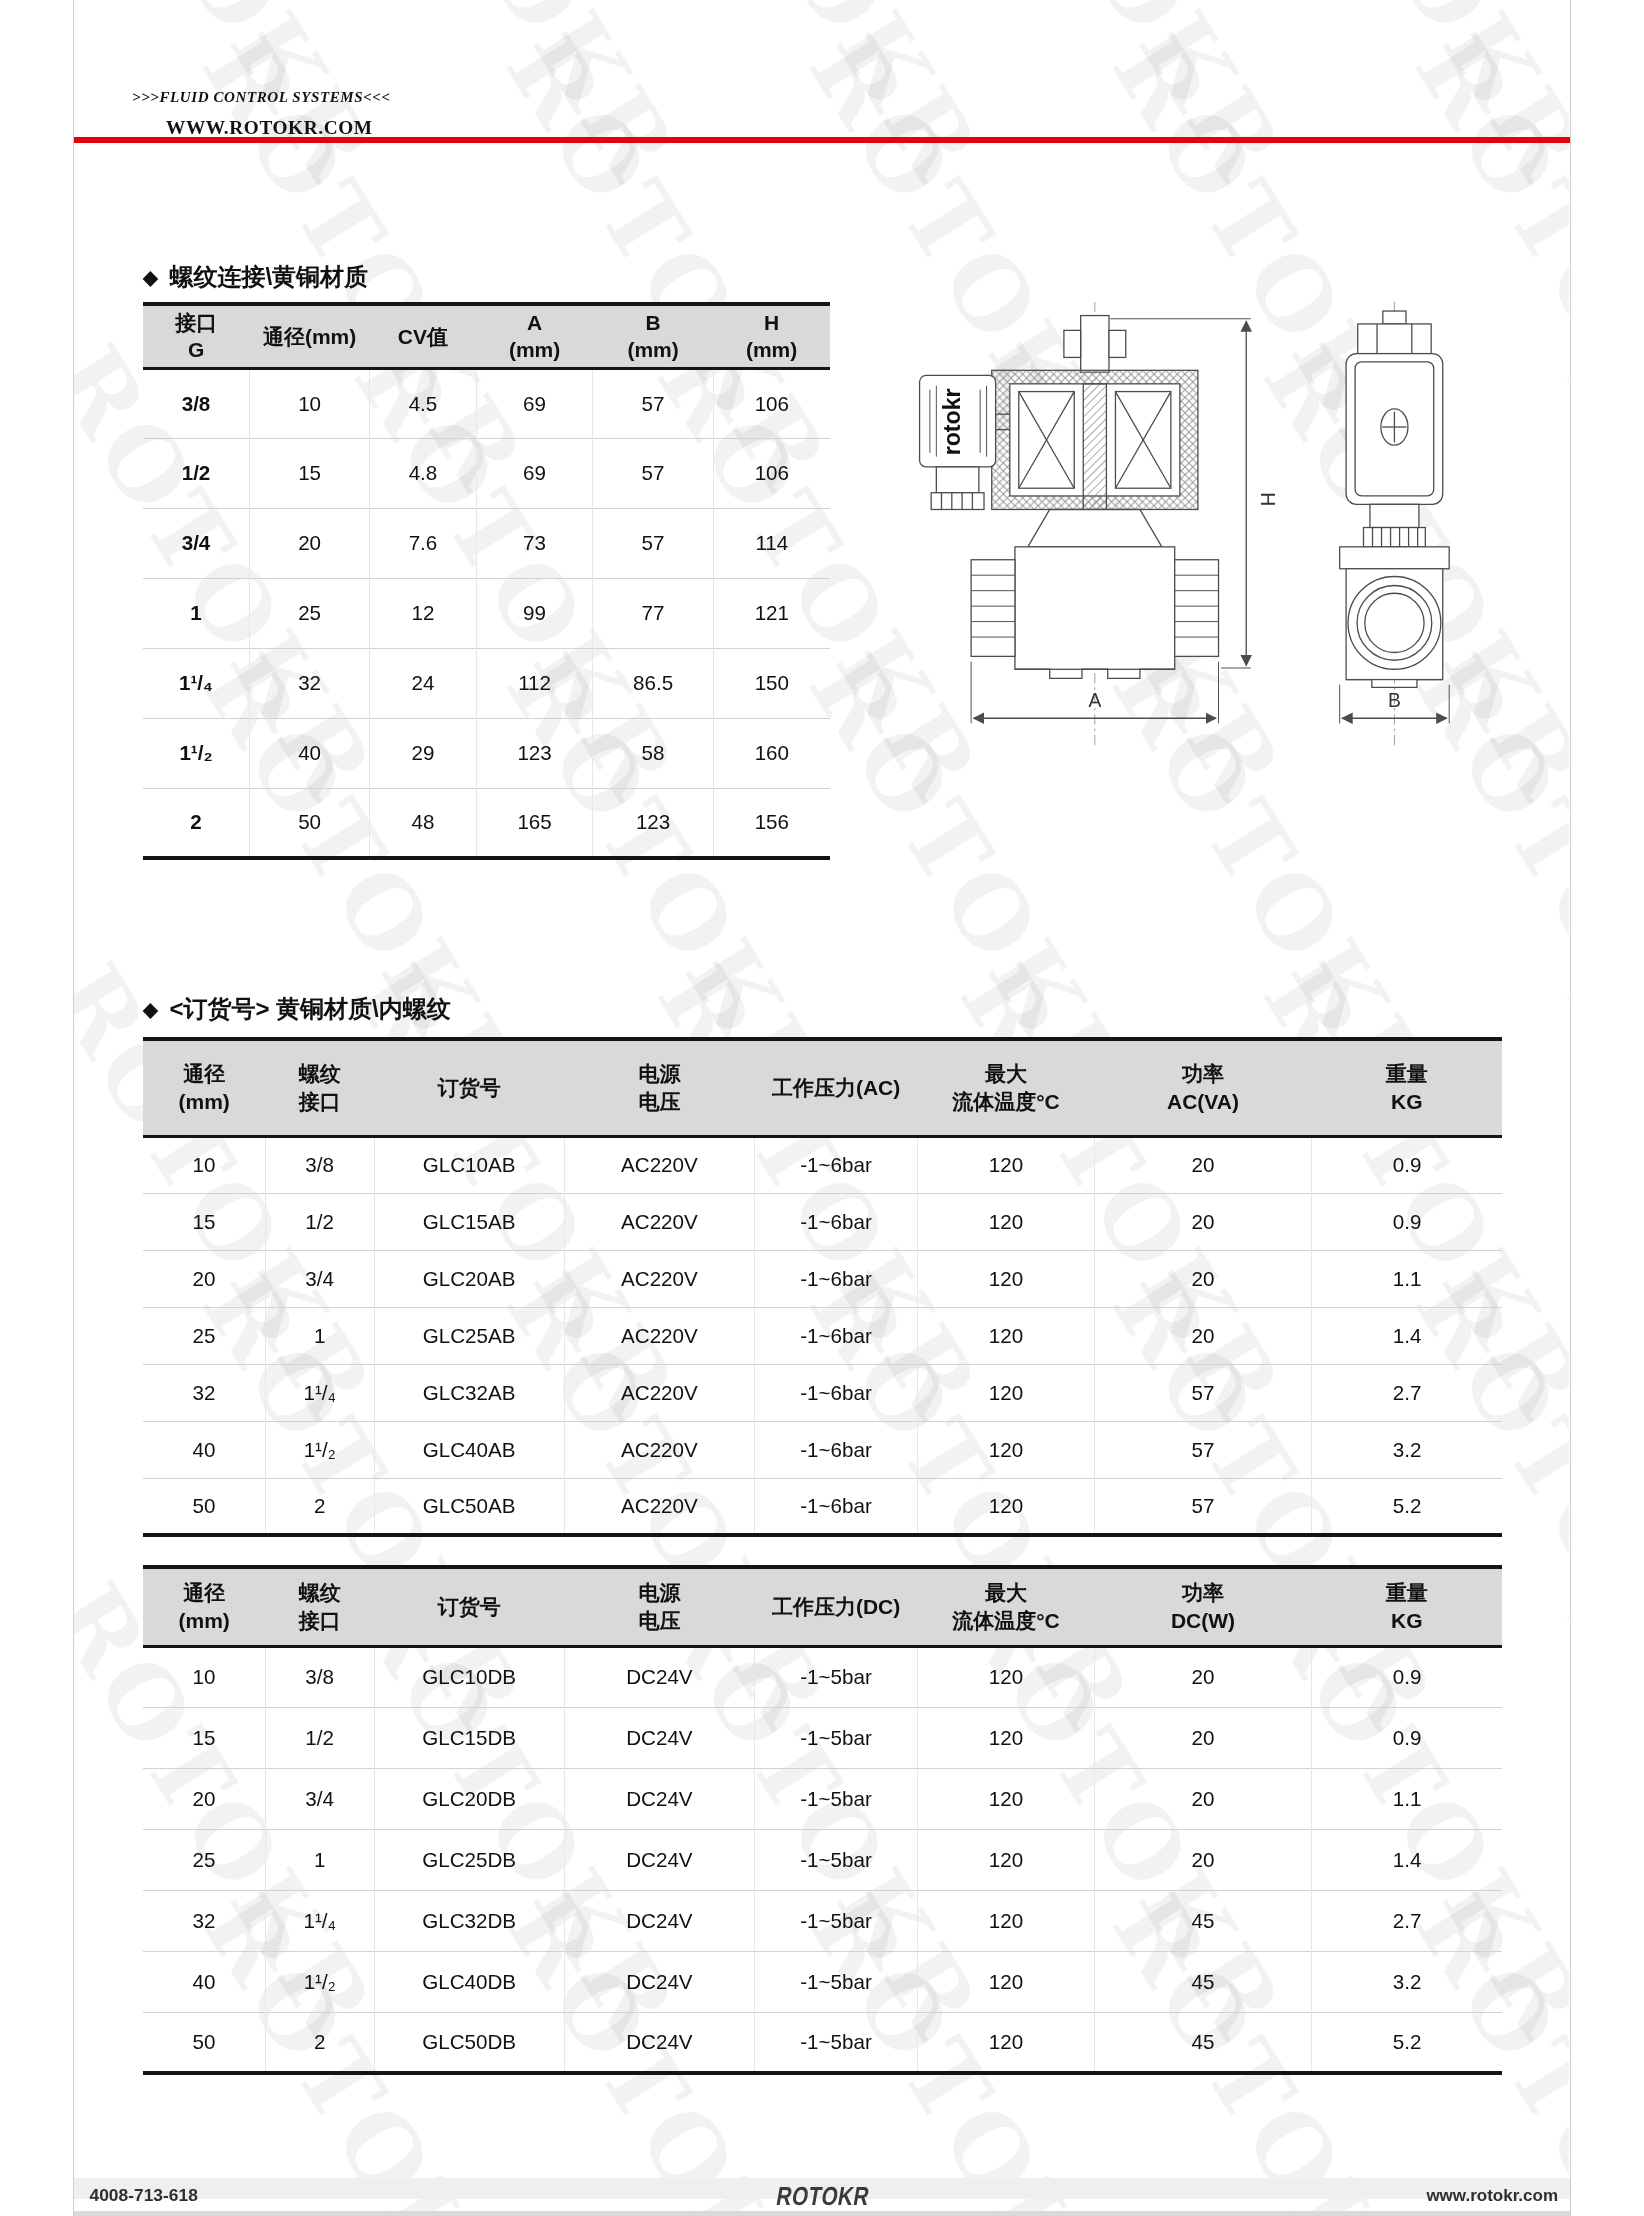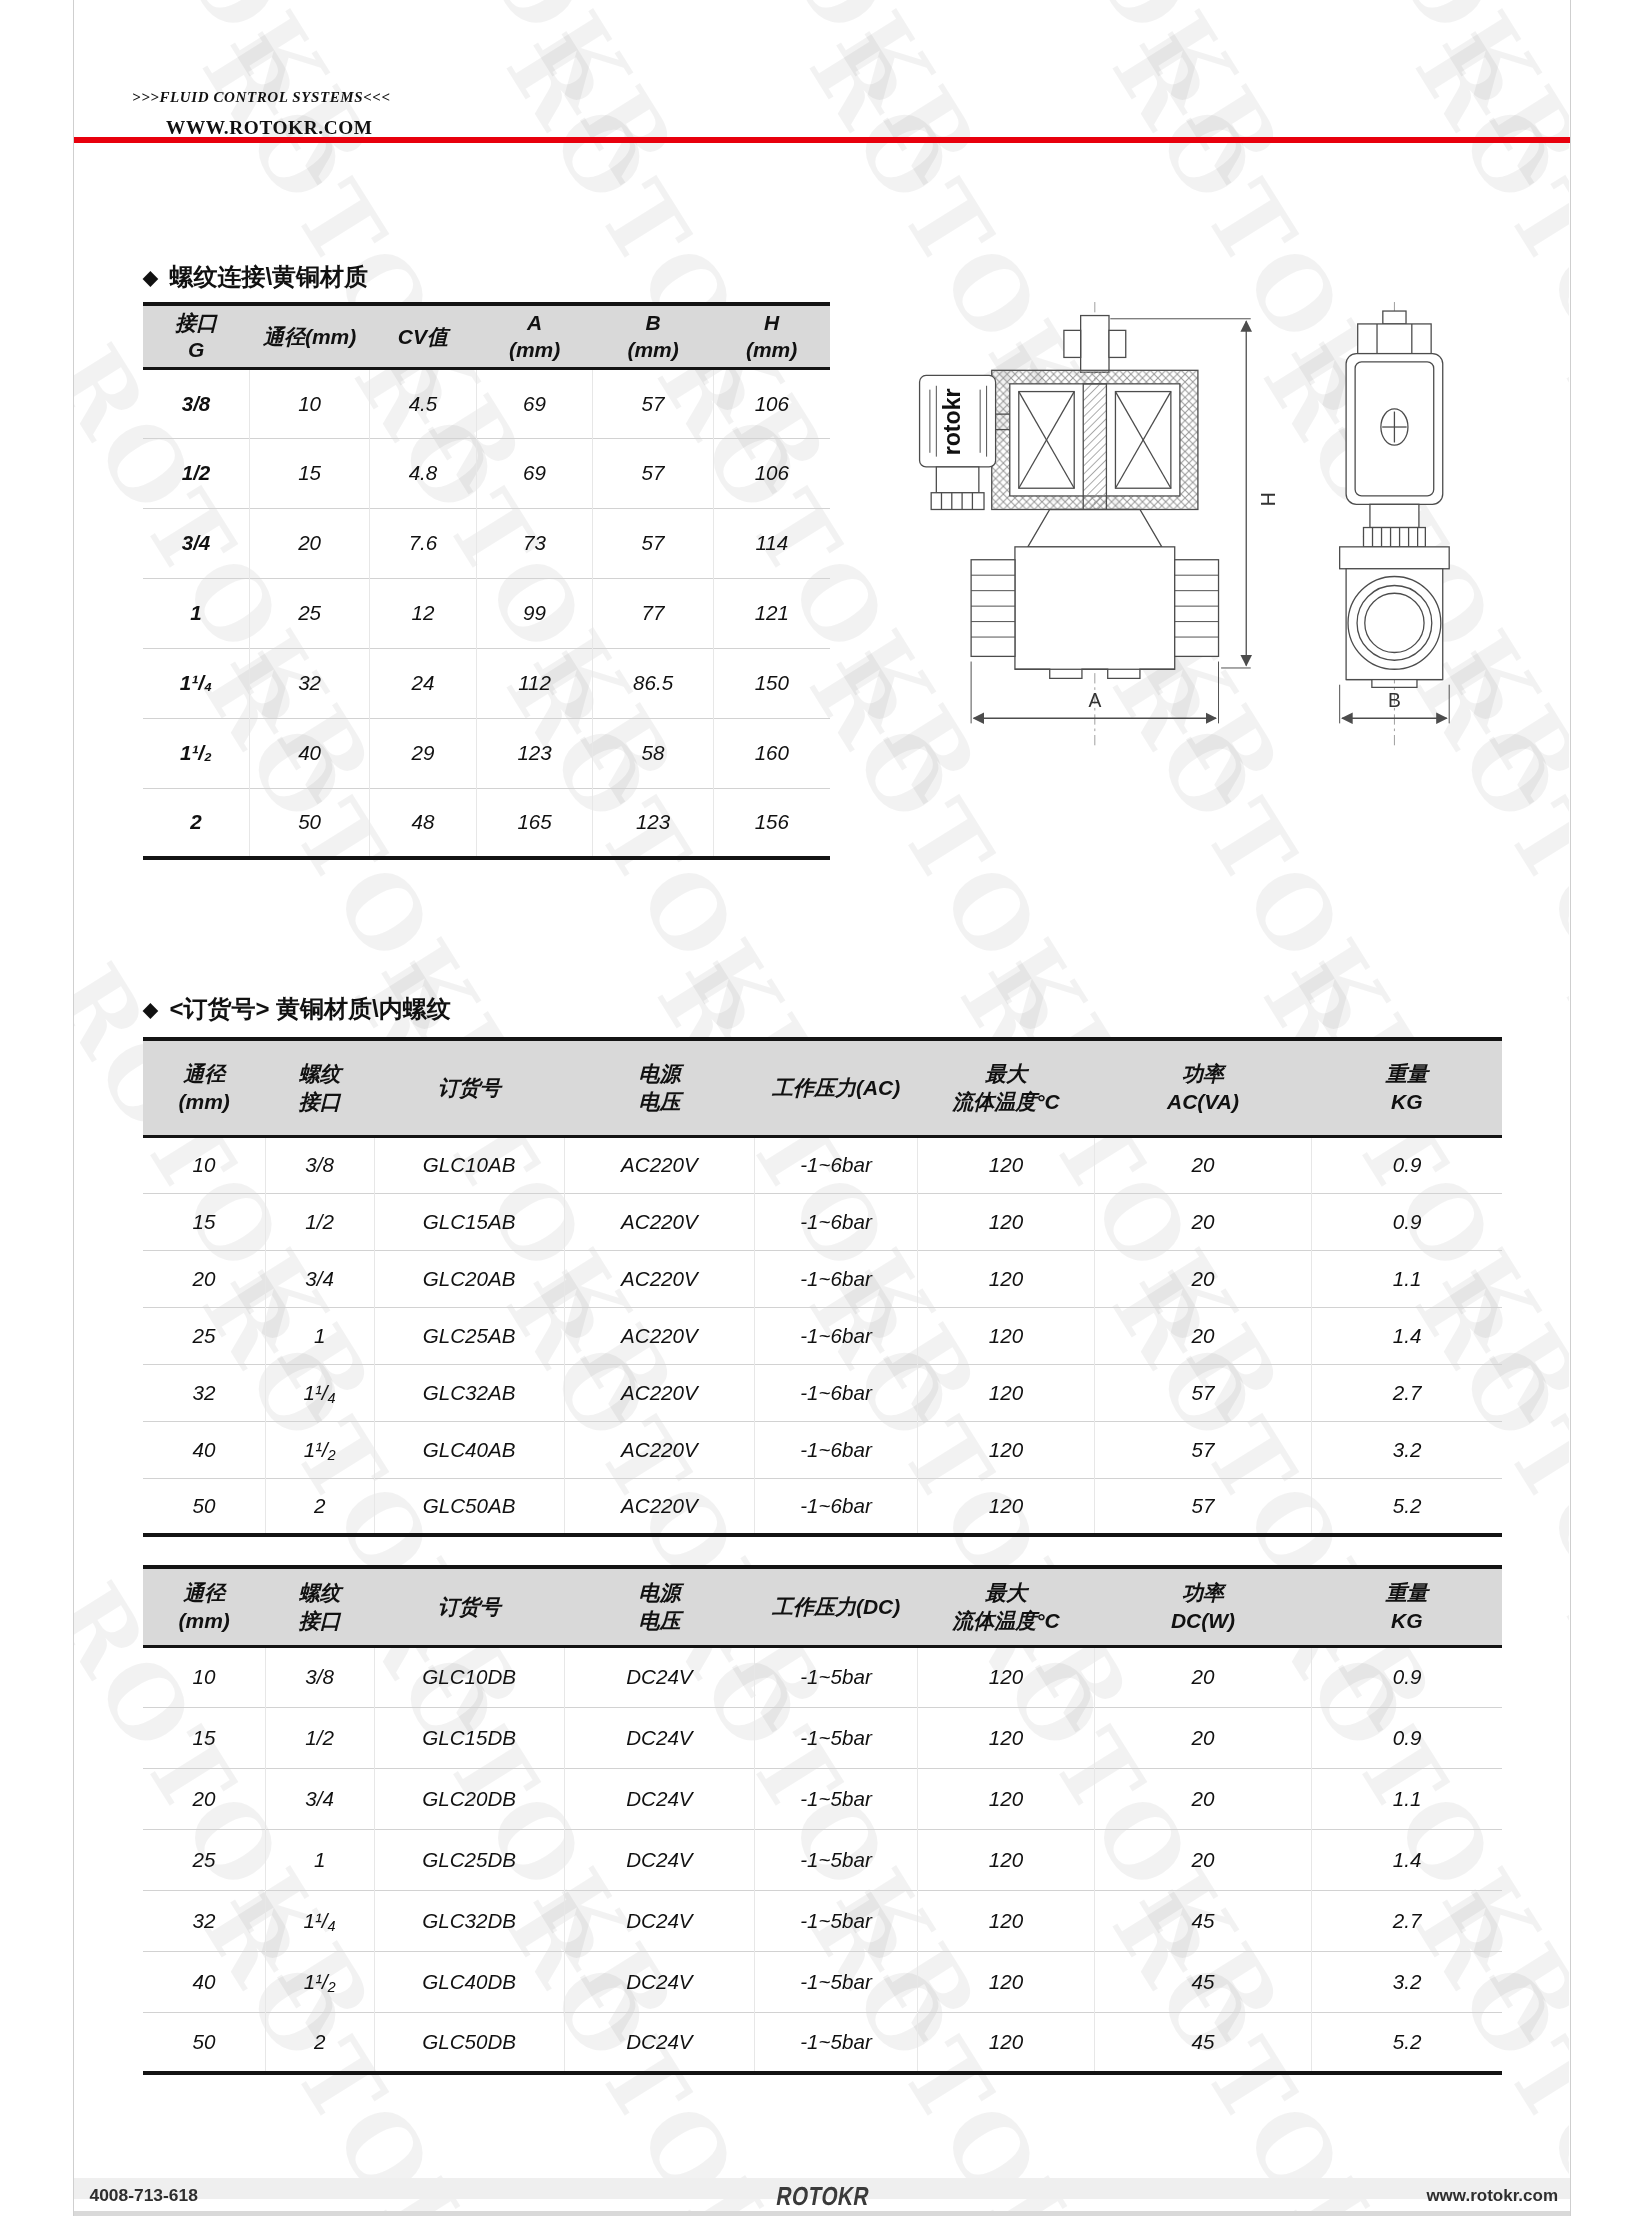--- a/index.html
+++ b/index.html
@@ -23,21 +23,21 @@
   .hdr-glc { font-size:62px; font-weight:bold; letter-spacing:2.6px; line-height:1; }
   .hdr-cn { font-size:30px; margin-top:5.2px; letter-spacing:2.6px; }
   .red-line { position:absolute; left:74px; top:137px; width:1496px; height:6.4px; background:#e8000d; }
 
   
   .sec-title { position:absolute; font-size:24px; font-weight:bold; display:flex; align-items:center; gap:11.6px; }
   .sec-title .diamond { font-size:19.3px; }
 
   
   table { border-collapse:collapse; table-layout:fixed; position:absolute; background:transparent; }
-  table { border-top:4.5px solid #141414; border-bottom:4.5px solid #141414;font-style:italic; }
+  table { border-top:4.5px solid #141414; border-bottom:4.5px solid #141414; }
   th { background:#d9d9d9; font-weight:bold; font-size:21px; white-space:pre-line; text-align:center; vertical-align:middle; border-bottom:3.2px solid #141414; line-height:1.3; }
   td { font-size:20.6px; text-align:center; vertical-align:middle; line-height:1.25; }
   tbody tr + tr td { border-top:1.3px solid #d2d2d2; }
   tbody td + td { border-left:0.6px solid #e7e7e7; }
   .tbl-spec { left:143px; top:302px; width:687px; }
   .tbl-spec th { height:64px; }
   .tbl-spec td { height:70px; }
   .tbl-spec td:first-child { font-weight:bold; }
   .tbl-ac { left:143px; top:1037px; width:1359px; }
   .tbl-ac th { height:97px; }

